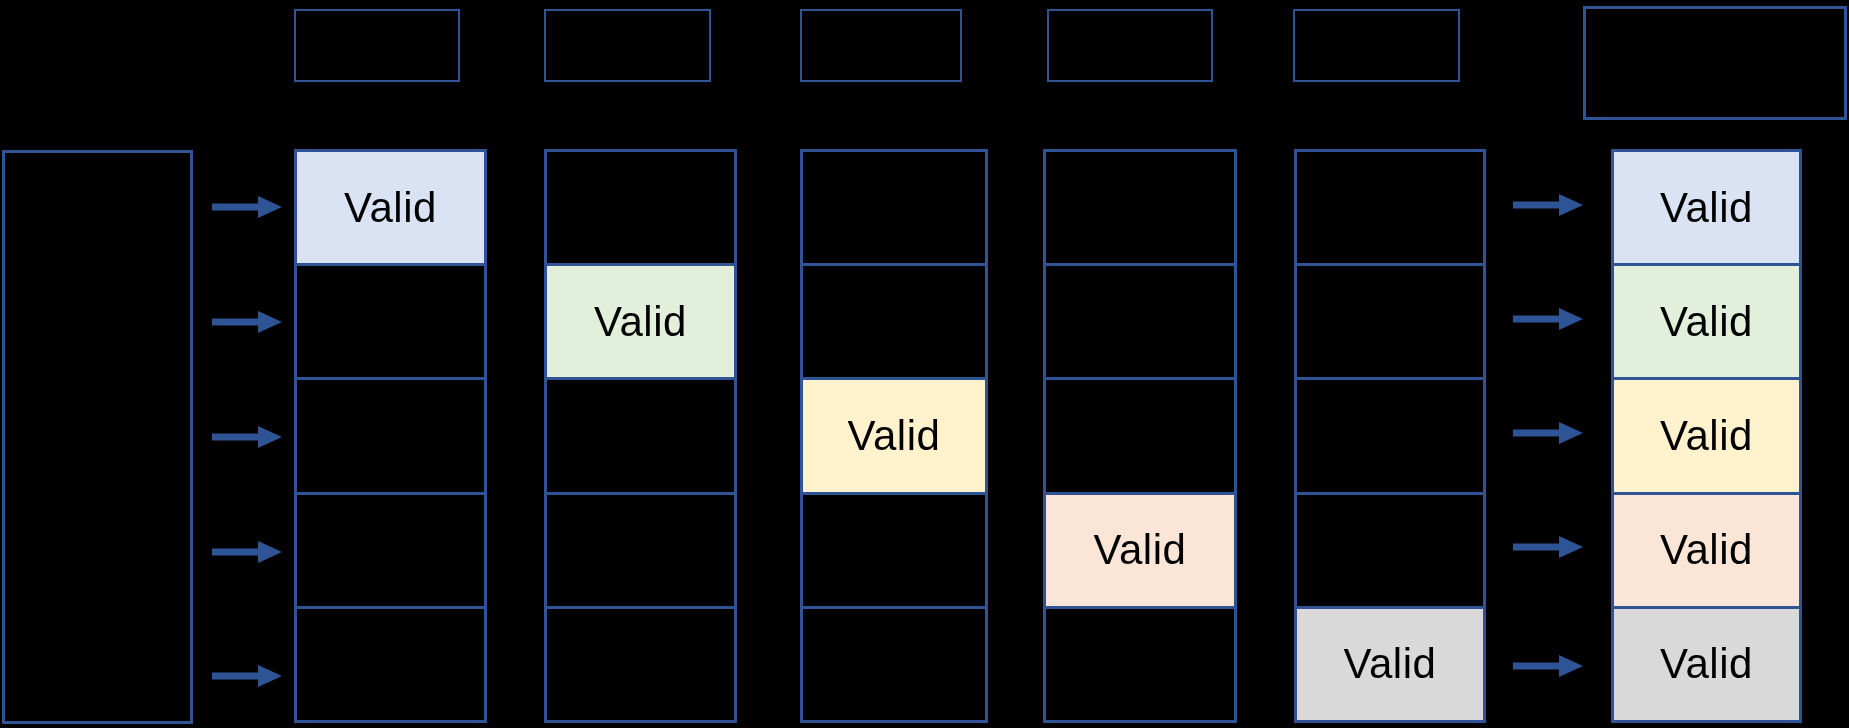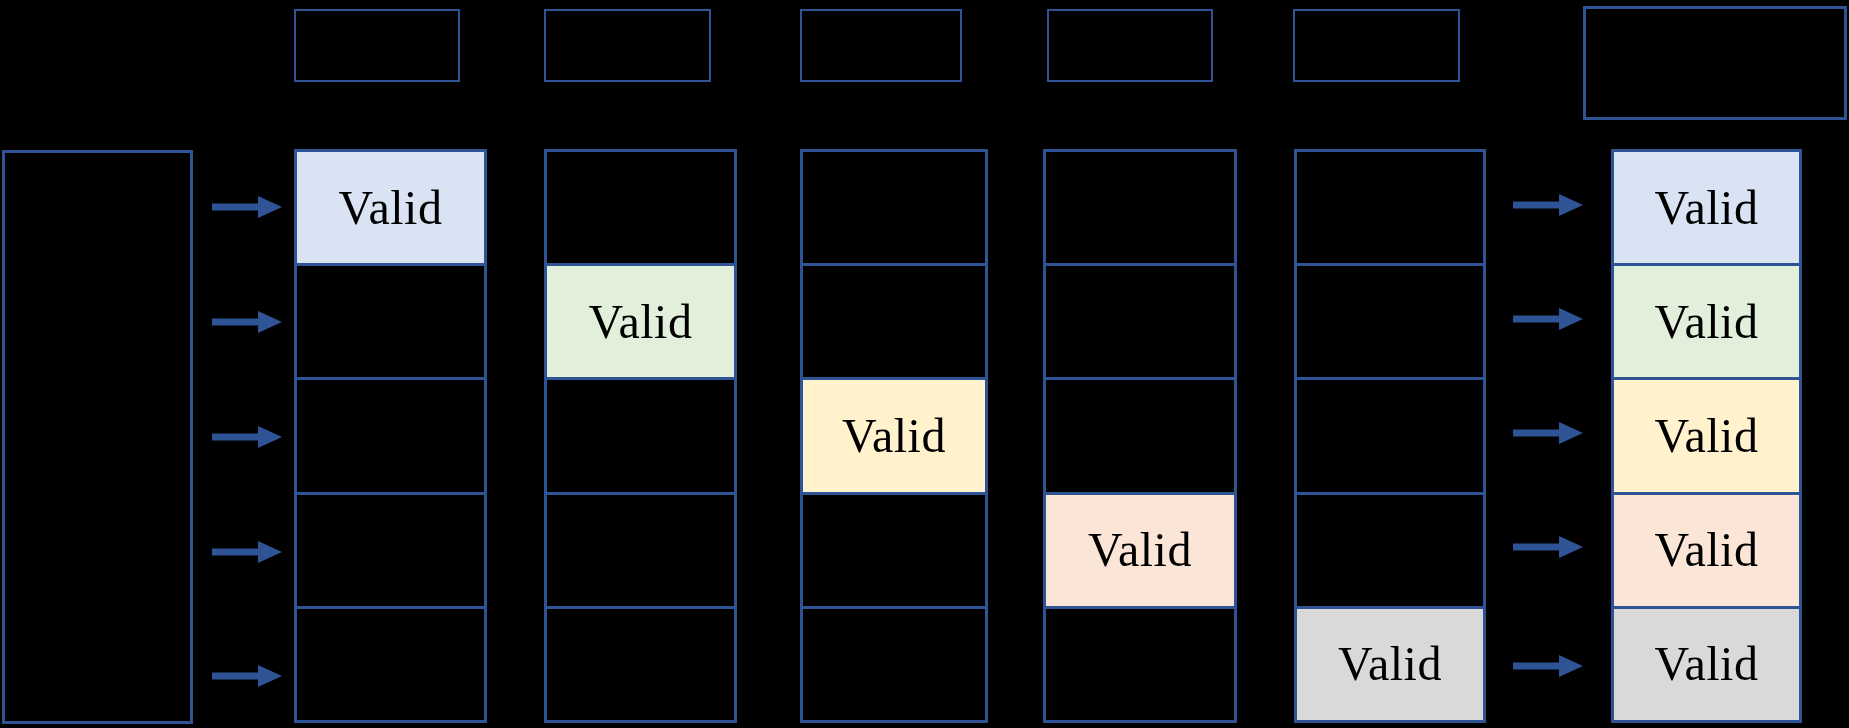--- a/index.html
+++ b/index.html
@@ -36,25 +36,24 @@
   }
   .cell {
     flex: 1 1 0;
     box-sizing: border-box;
     display: flex;
     align-items: center;
     justify-content: center;
   }
   .cell + .cell { border-top: 3px solid var(--border, #2F5496); }
   .cell .lbl {
-    font-size: 48px;
+    font-size: 42px;
     line-height: 1;
     color: var(--text, #000);
     letter-spacing: 0.5px;
-    font-family: Liberation Serif, serif;
   }
   
   .arrow {
     position: absolute;
     width: 70px;
     height: 26px;
   }
   .arrow svg { display: block; }
   .arrow path { fill: var(--arrow, #2F5496); }
 </style>

